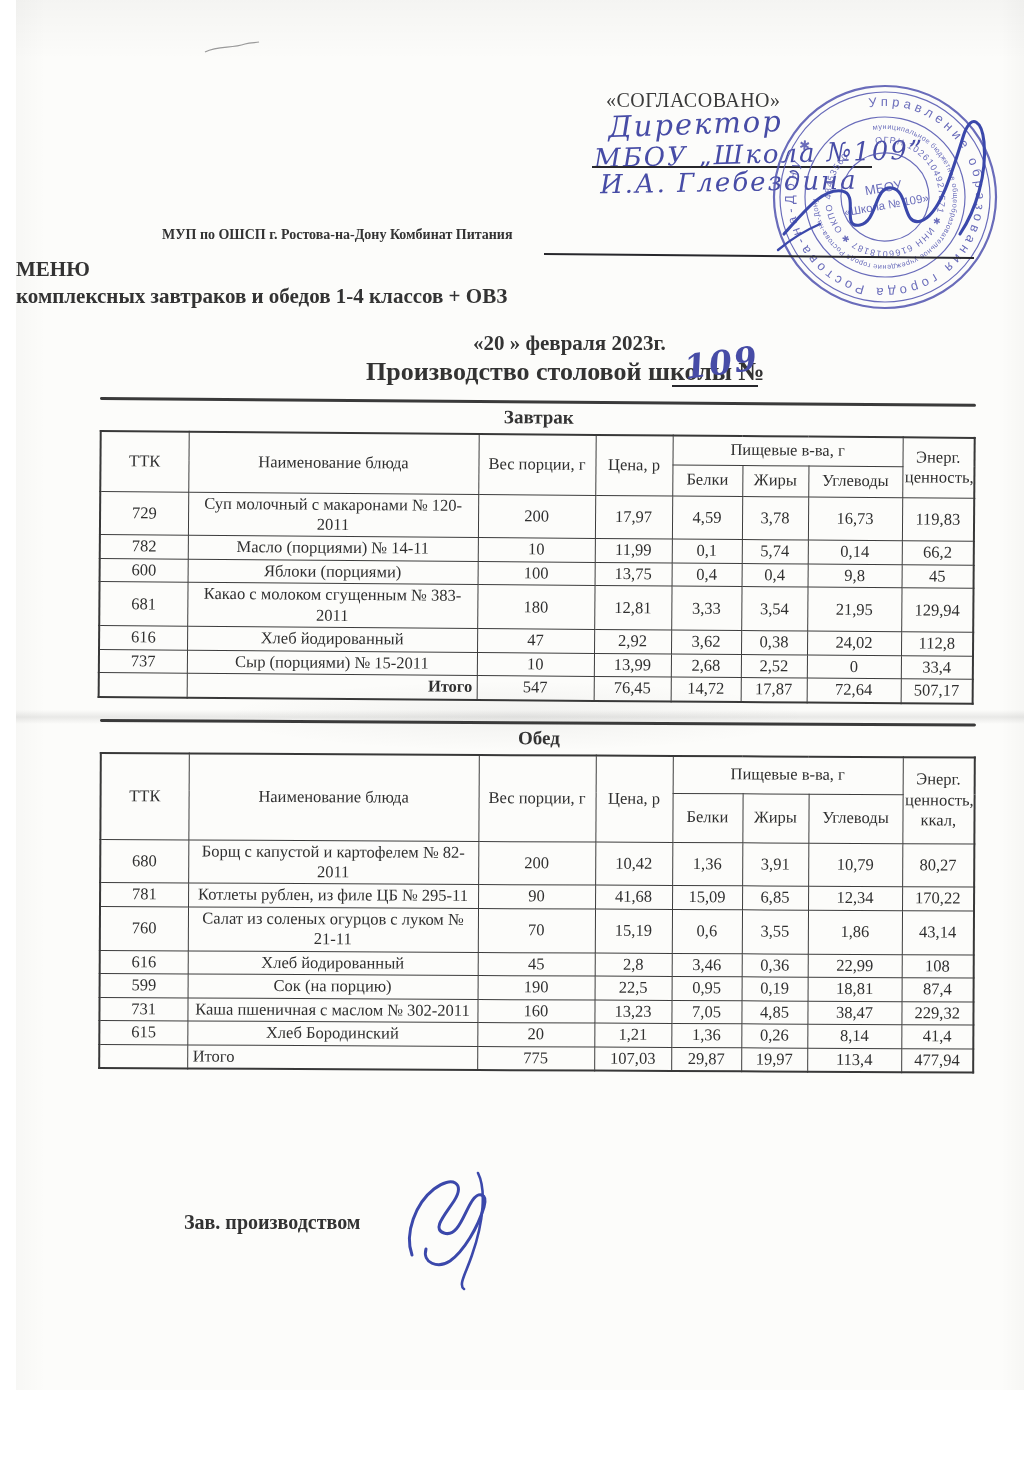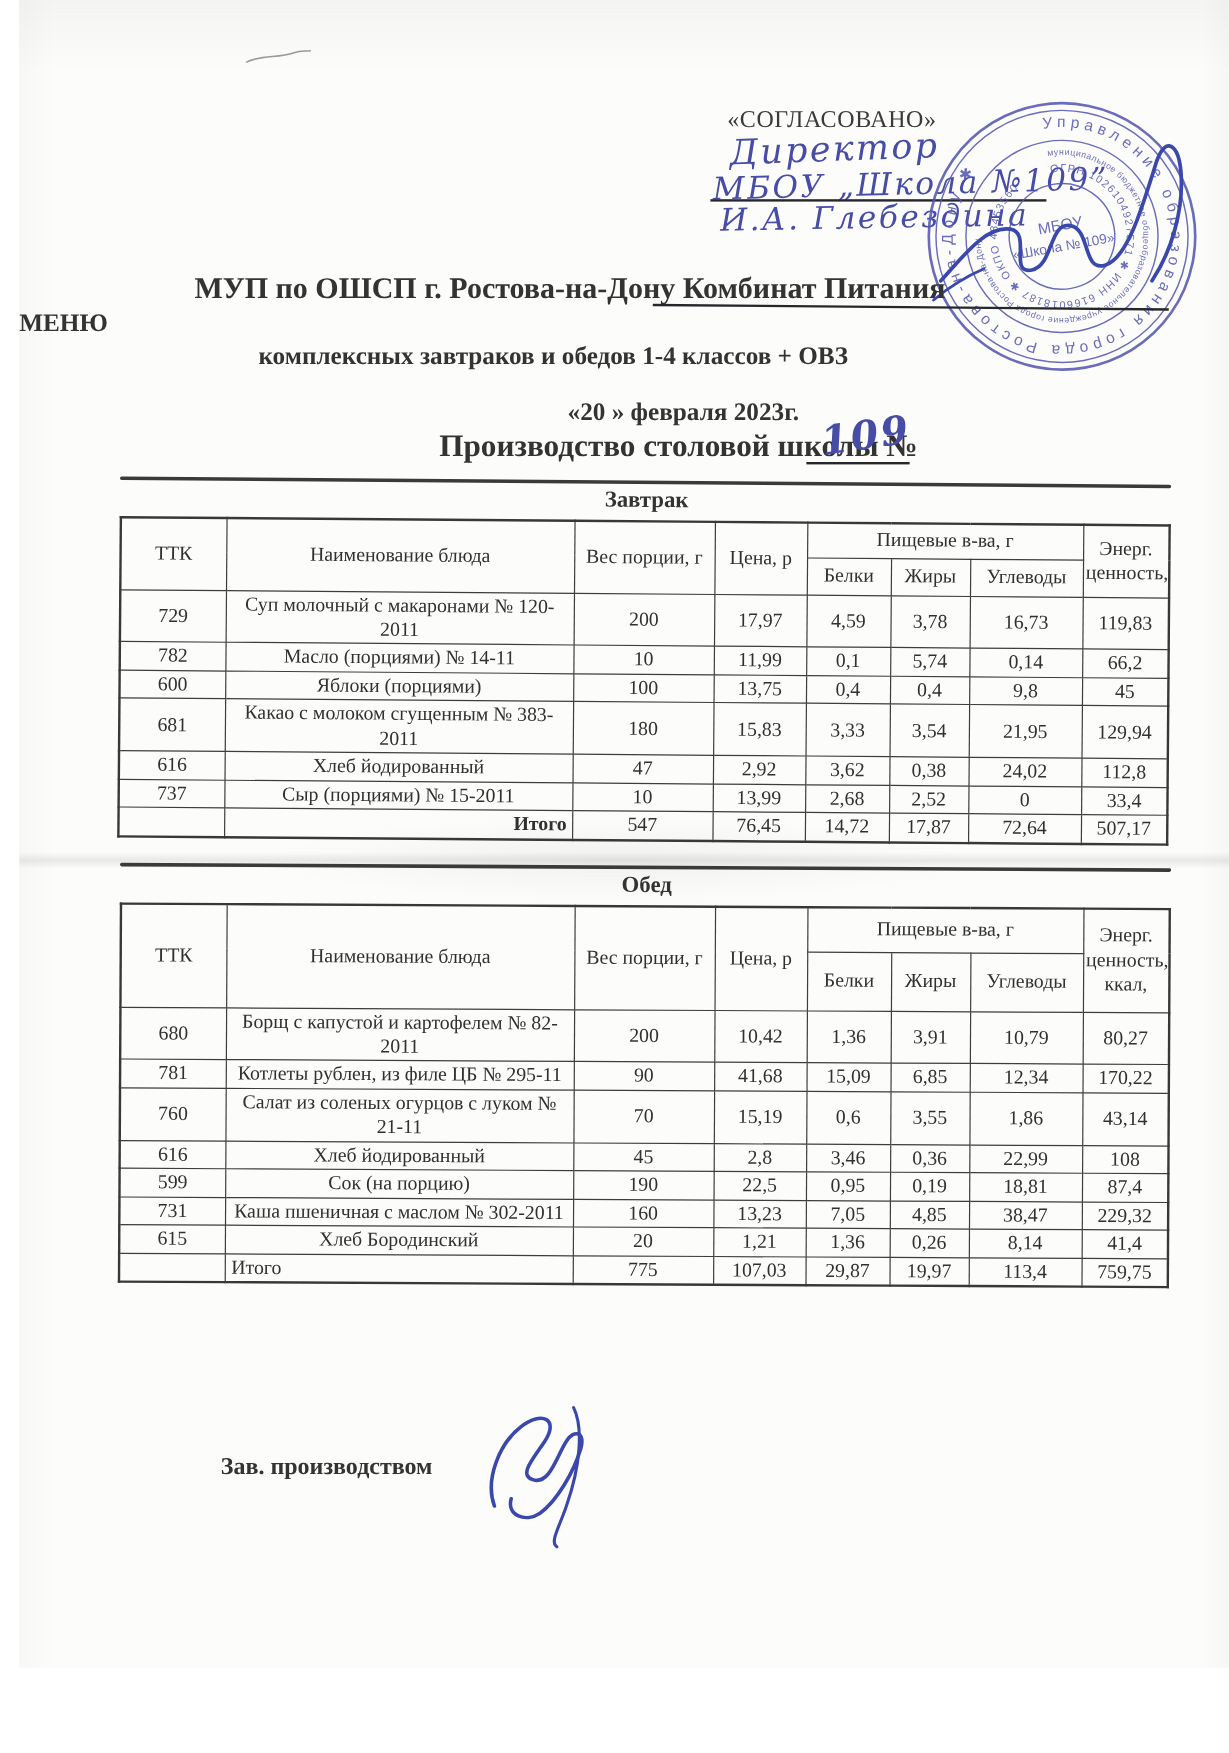--- a/index.html
+++ b/index.html
@@ -17,23 +17,23 @@
   
   .approved{left:590px;top:89px;font-size:20px;letter-spacing:.5px;color:#3a3a3a;}
   .hw{color:#474ca6;font-style:italic;letter-spacing:2px;font-family:"DejaVu Serif",serif;}
   .hw1{left:592px;top:107px;font-size:29px;transform:rotate(-2deg);}
   .hw2{left:578px;top:139px;font-size:26px;transform:rotate(-1.5deg);white-space:nowrap;}
   .hw3{left:584px;top:167px;font-size:26px;transform:rotate(-1deg);white-space:nowrap;}
   .ink-line{background:#27272b;height:2px;}
   .line-hw{left:576px;top:166px;width:280px;}
   .line-org{left:528px;top:255px;width:430px;transform:rotate(.5deg);}
   .line-num{left:656px;top:385px;width:86px;}
-  .org-line{left:146px;top:227px;font-size:25px;font-weight:bold;color:#333;}
+  .org-line{left:146px;top:227px;font-size:14px;font-weight:bold;color:#333;}
   .doc-name{left:0;top:257px;width:890px;font-size:21px;font-weight:bold;color:#333;}
-  .subtitle{left:0;top:284px;width:890px;text-align:center;font-size:21px;font-weight:bold;color:#333;}
+  .subtitle{left:0;top:284px;width:890px;text-align:left;font-size:21px;font-weight:bold;color:#333;}
   .date-line{left:457px;top:331px;font-size:21px;font-weight:bold;color:#333;}
   .prod-line{left:350px;top:357px;font-size:26px;font-weight:bold;color:#333;}
   .hw-num{left:668px;top:343px;font-size:33px;transform:rotate(-8deg);font-weight:bold;}
   .crease{left:0;top:710px;width:1024px;height:14px;
     background:linear-gradient(180deg, transparent, rgba(60,60,60,0.10) 50%, transparent);}
   
   .menu-block{position:absolute;left:84px;width:878px;transform-origin:0 0;}
   .breakfast-block{top:397px;transform:rotate(.45deg);}
   .lunch-block{top:719px;transform:rotate(.3deg);}
   .rule{width:876px;height:2.5px;background:#3a3a3a;border-radius:2px;}
@@ -169,21 +169,21 @@
             <td class="c-num">13,75</td>
             <td class="c-num">0,4</td>
             <td class="c-num">0,4</td>
             <td class="c-num">9,8</td>
             <td class="c-num">45</td>
           </tr>
           <tr>
             <td class="c-ttk">681</td>
             <td class="c-name">Какао с молоком сгущенным № 383-2011</td>
             <td class="c-num">180</td>
-            <td class="c-num">15,83</td>
+            <td class="c-num">12,81</td>
             <td class="c-num">3,33</td>
             <td class="c-num">3,54</td>
             <td class="c-num">21,95</td>
             <td class="c-num">129,94</td>
           </tr>
           <tr>
             <td class="c-ttk">616</td>
             <td class="c-name">Хлеб йодированный</td>
             <td class="c-num">47</td>
             <td class="c-num">2,92</td>
@@ -317,21 +317,21 @@
             <td class="c-num">41,4</td>
           </tr>
           <tr class="total-row">
             <td class="c-ttk"></td>
             <td class="total-label">Итого</td>
             <td class="c-num">775</td>
             <td class="c-num">107,03</td>
             <td class="c-num">29,87</td>
             <td class="c-num">19,97</td>
             <td class="c-num">113,4</td>
-            <td class="c-num">759,75</td>
+            <td class="c-num">477,94</td>
           </tr>
         </tbody>
     </table>
   </section>
 
   <div class="abs footer-label">Зав. производством</div>
   <svg class="abs sig" style="left:378px;top:1163px" width="110" height="132" viewBox="0 0 110 132">
     <path stroke-width="3" d="M 18 92 C 10 70 22 40 40 26 C 58 12 72 20 60 38 C 50 53 38 66 50 70 C 64 75 70 50 78 38 C 84 28 94 30 90 44 C 84 64 70 88 56 98 C 44 106 28 100 32 86"></path>
     <path stroke-width="2.6" d="M 84 10 C 92 26 90 58 78 92 C 72 110 64 122 70 126"></path>
   </svg>

